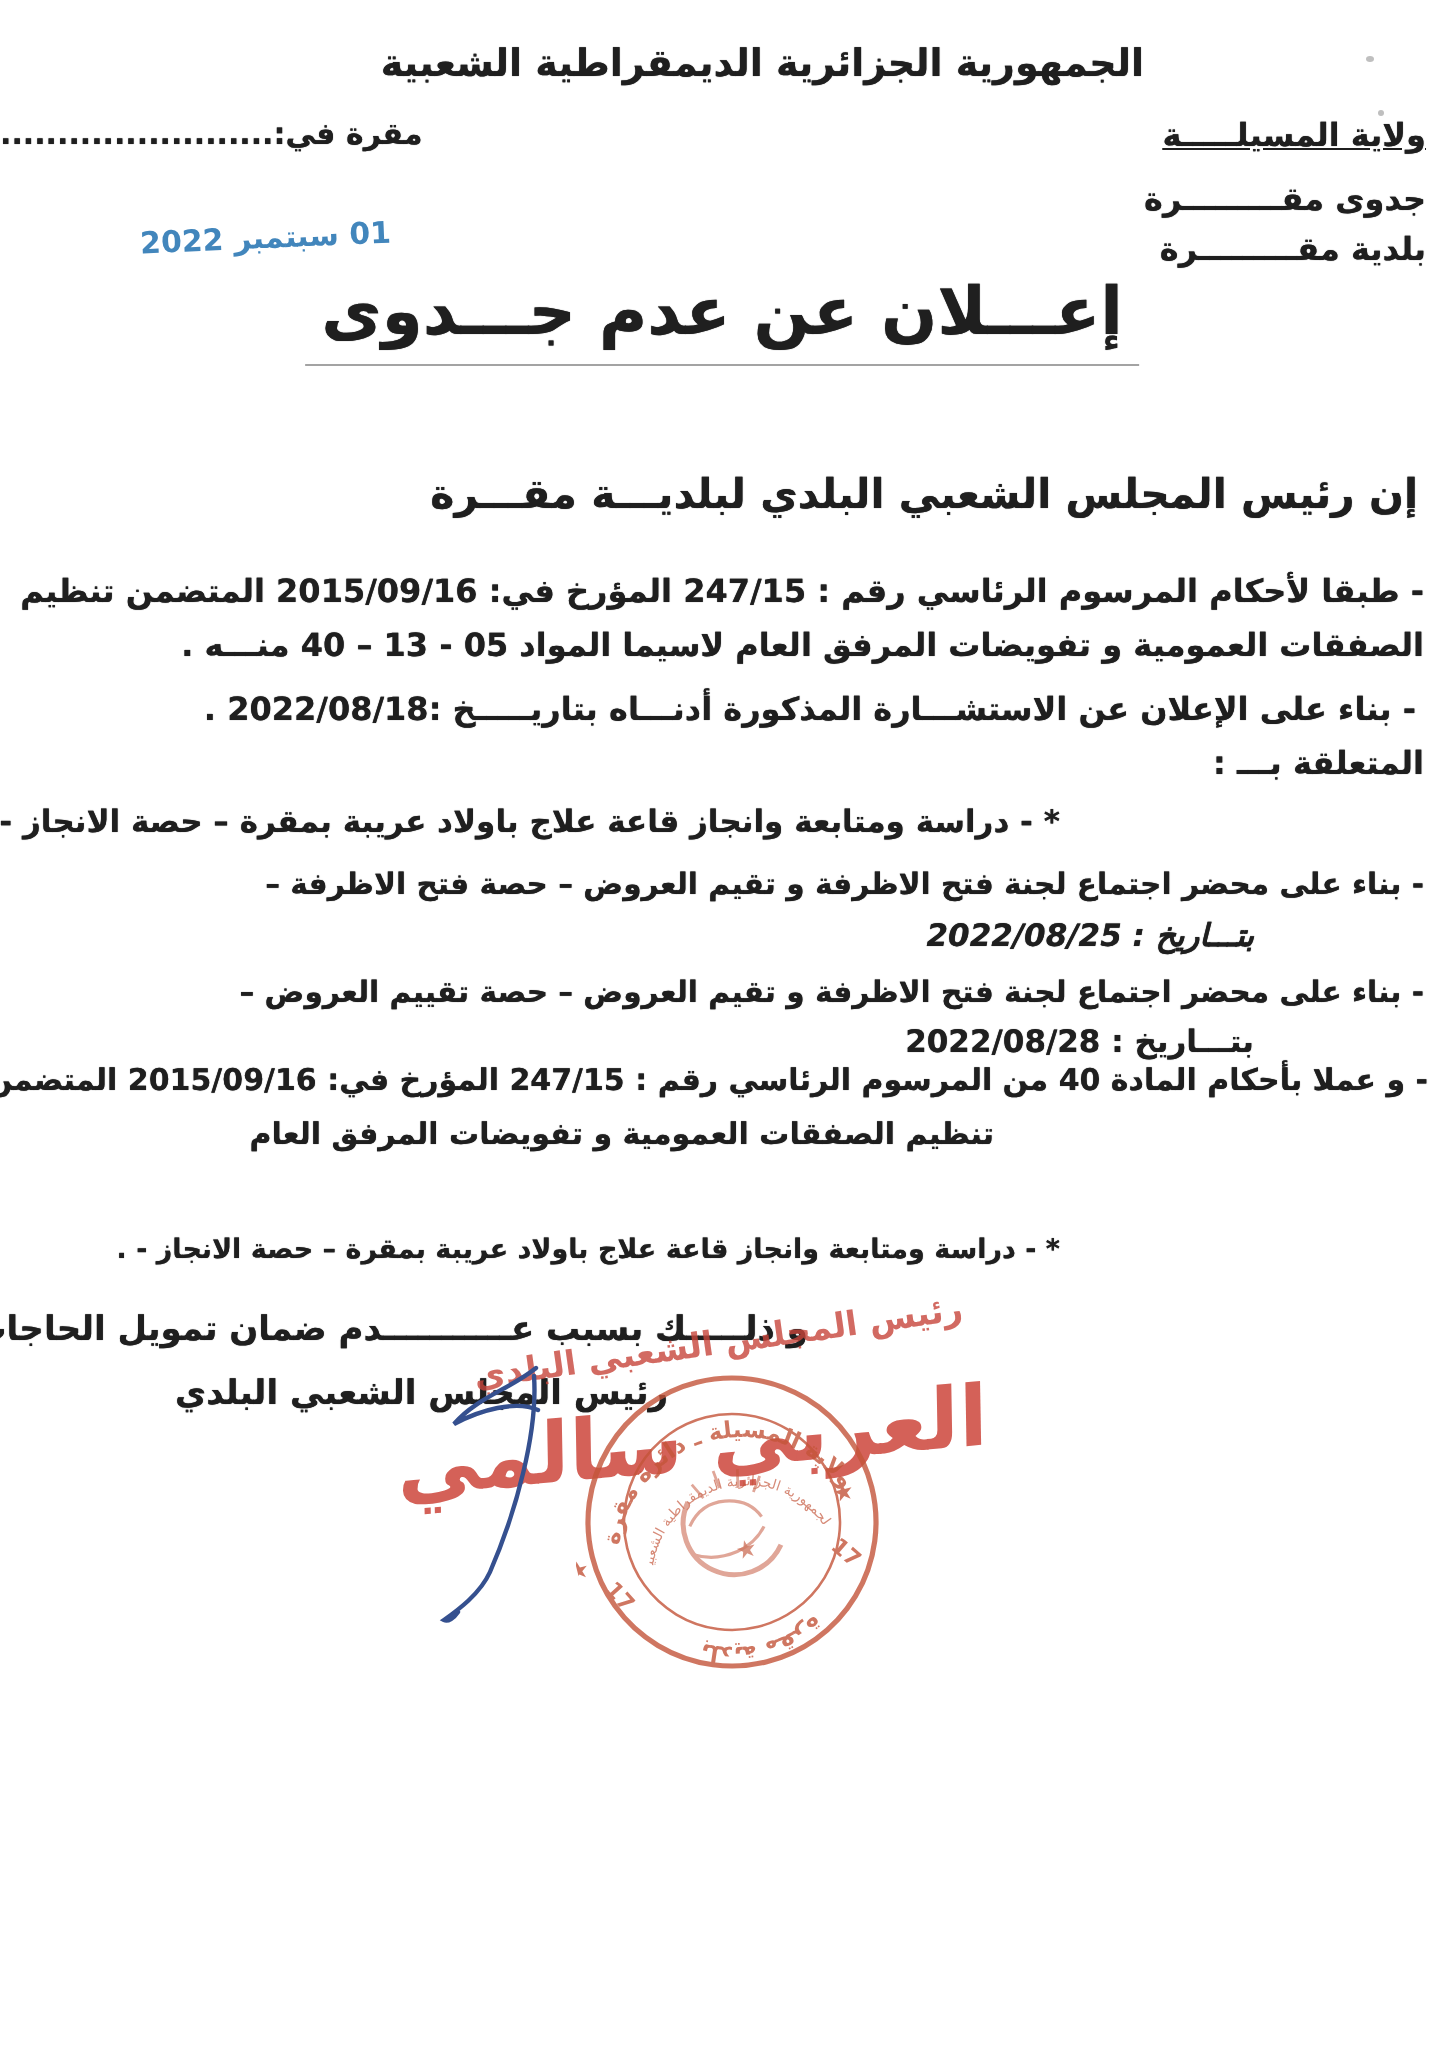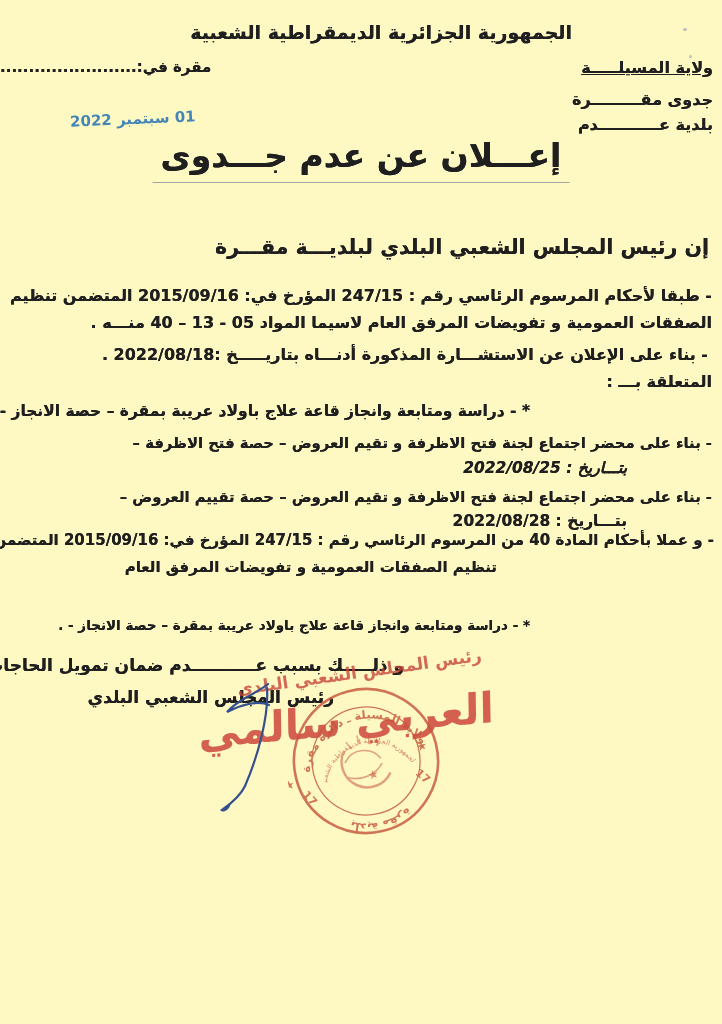--- a/index.html
+++ b/index.html
@@ -1,17 +1,17 @@
 <!DOCTYPE html>
 <html lang="ar" dir="rtl"><head>
 <meta charset="utf-8">
 <style>
   html,body{margin:0;padding:0;background:#e8e8e8;}
   .page{
-    position:relative;width:722px;height:1024px;background:#fef9c3;
+    position:relative;width:722px;height:1024px;background:#ffffff;
     font-family:"DejaVu Sans",sans-serif;color:#1f1f1f;overflow:hidden;
     direction:rtl;margin:0 auto;
   }
   .abs{position:absolute;white-space:nowrap;}
   .b{font-weight:bold;text-shadow:0 0 .4px currentColor;}
 
   
   .republic{top:21px;right:150px;font-size:19px;}
   .wilaya{top:58px;right:9px;font-size:16px;text-decoration:underline;}
   .daira{top:90px;right:9px;font-size:16px;}
@@ -55,21 +55,21 @@
   .sp2{top:55px;left:689px;width:3px;height:3px;}
 </style>
 </head>
 <body>
 
 <div class="page">
 
   <div class="abs b republic">الجمهورية الجزائرية الديمقراطية الشعبية</div>
   <div class="abs b wilaya">ولاية المسيلـــــة</div>
   <div class="abs b daira">جدوى مقـــــــــرة</div>
-  <div class="abs b commune">بلدية عـــــــــــدم</div>
+  <div class="abs b commune">بلدية مقـــــــــرة</div>
   <div class="abs b place-date">مقرة في:........................</div>
   <div class="abs date-stamp">01 سبتمبر 2022</div>
   <div class="speck sp1"></div>
   <div class="speck sp2"></div>
 
   <div class="abs b title">إعـــلان عن عدم جـــدوى</div>
   <div class="abs b subtitle">إن رئيس المجلس الشعبي البلدي لبلديـــة مقـــرة</div>
 
   <div class="abs b ln l0">- طبقا لأحكام المرسوم الرئاسي رقم : 247/15 المؤرخ في: 2015/09/16 المتضمن تنظيم</div>
   <div class="abs b ln l1">الصفقات العمومية و تفويضات المرفق العام لاسيما المواد 05 - 13 – 40 منـــه .</div>

